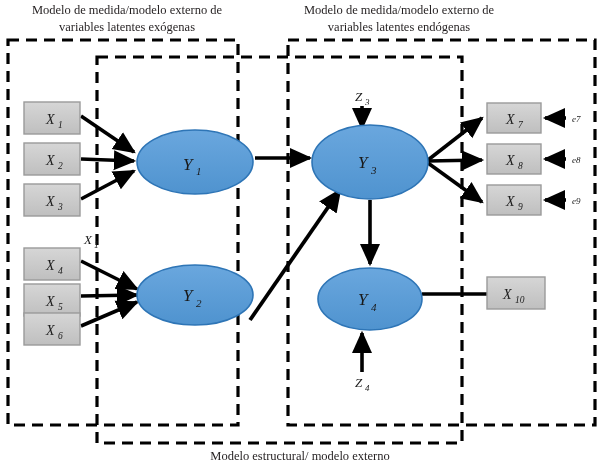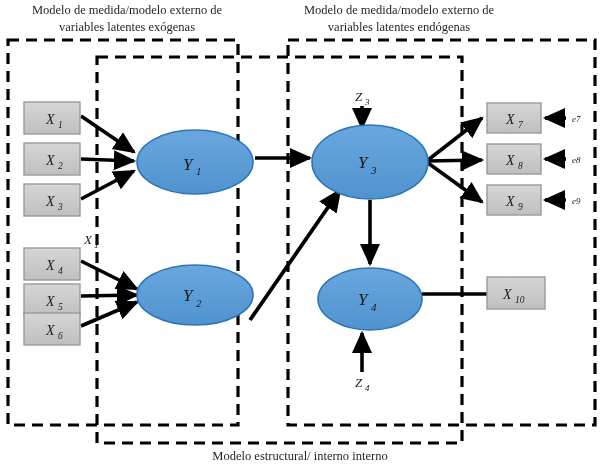--- a/index.html
+++ b/index.html
@@ -55,21 +55,21 @@
 <body>
 
 <div id="canvas">
 
   <div class="caption-text" id="caption-exogenous">Modelo de medida/modelo externo de
 variables latentes exógenas</div>
 
   <div class="caption-text" id="caption-endogenous">Modelo de medida/modelo externo de
 variables latentes endógenas</div>
 
-  <div class="caption-text" id="caption-structural">Modelo estructural/ interno interno</div>
+  <div class="caption-text" id="caption-structural">Modelo estructural/ modelo externo</div>
 
   <svg id="diagram-svg" viewBox="0 0 603 469" xmlns="http://www.w3.org/2000/svg">
     <defs>
       <marker id="arrowhead" markerWidth="7" markerHeight="7" refX="5.6" refY="3" orient="auto" markerUnits="strokeWidth">
         <path d="M0,0.2 L6.2,3 L0,5.8 z" fill="#000000"></path>
       </marker>
       <linearGradient id="boxgrad" x1="0" y1="0" x2="0" y2="1">
         <stop offset="0%" stop-color="#d6d6d6"></stop>
         <stop offset="100%" stop-color="#bfbfbf"></stop>
       </linearGradient>

